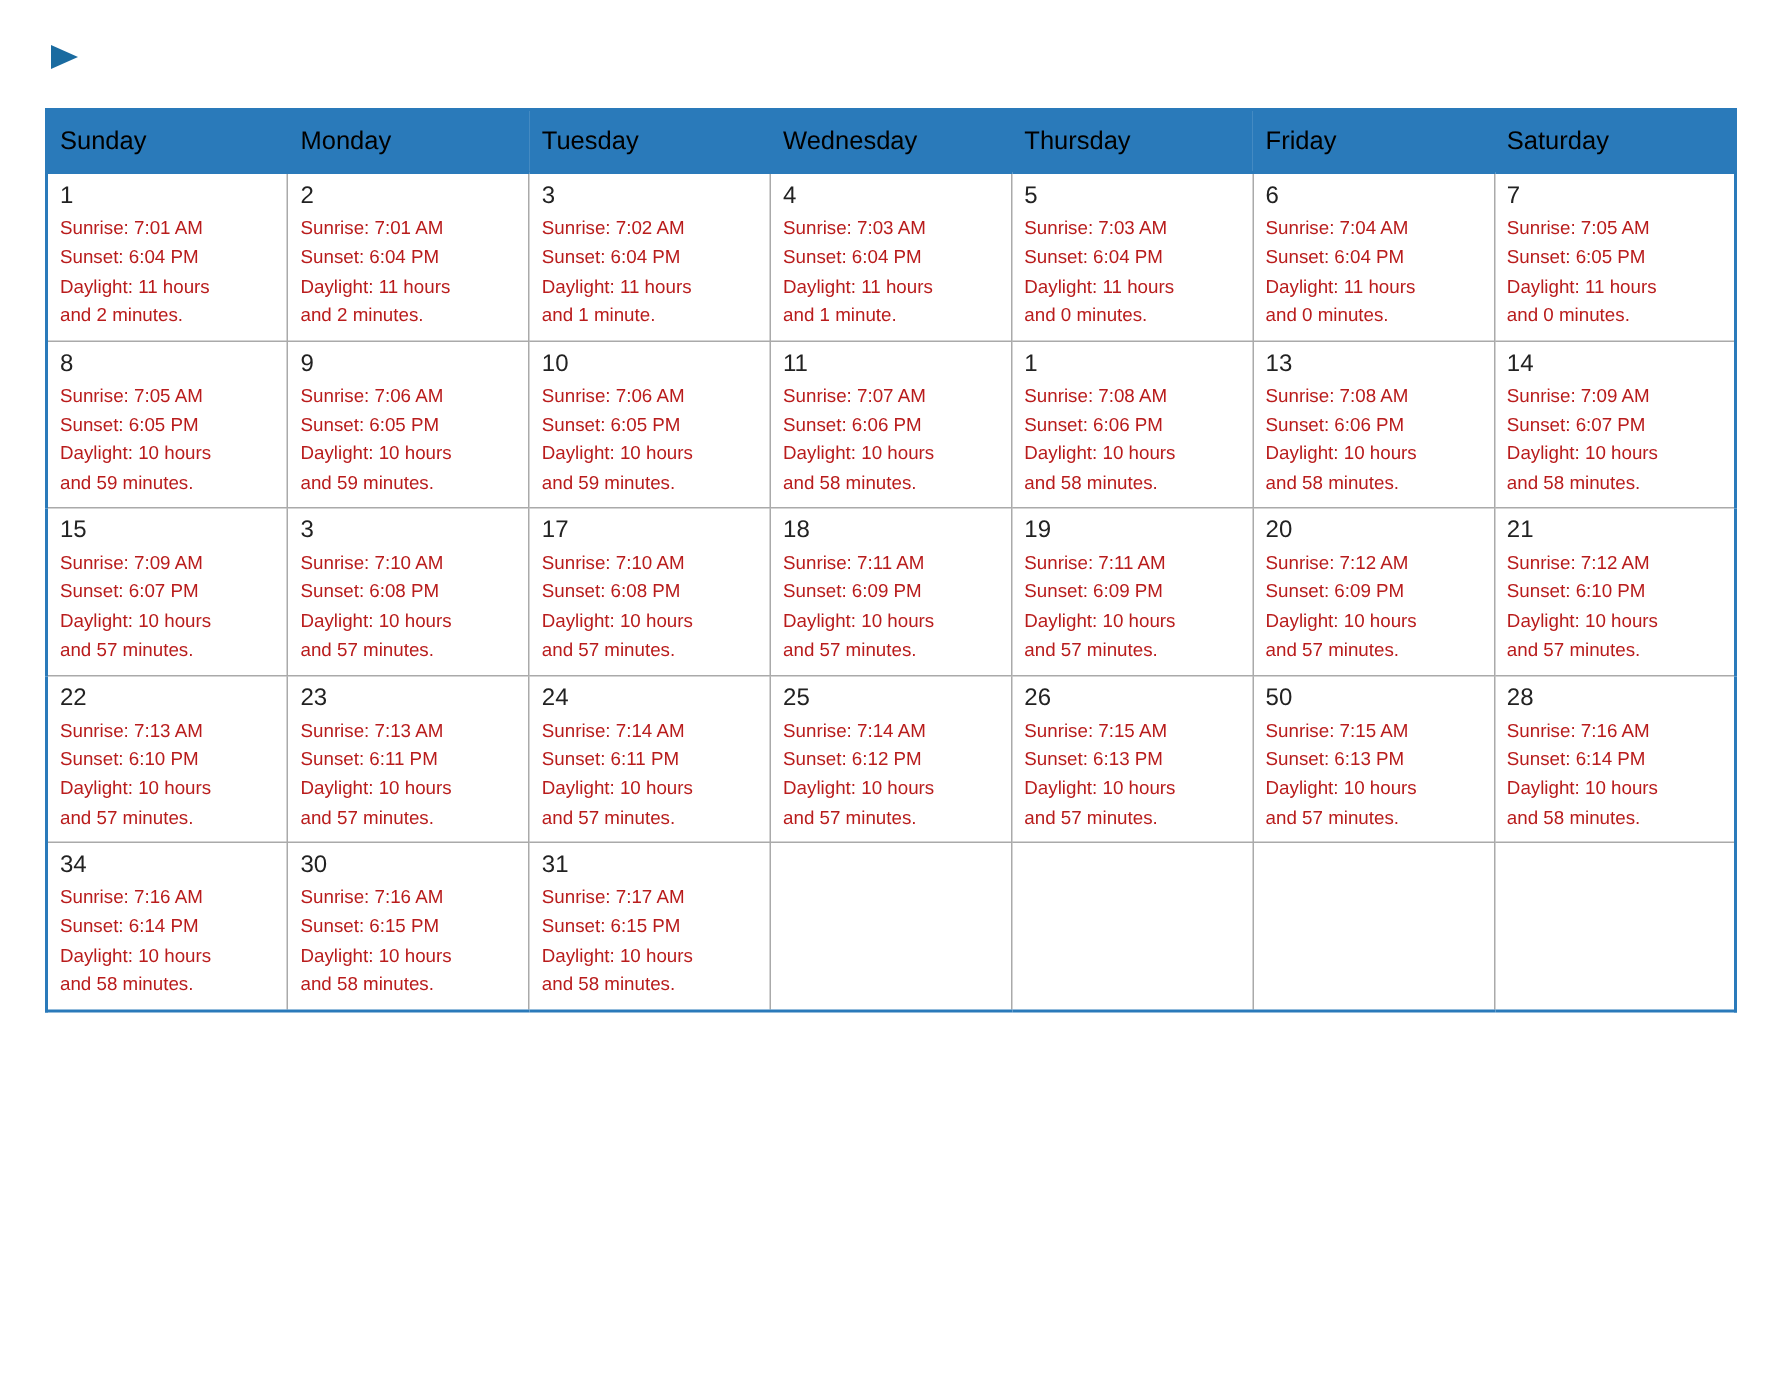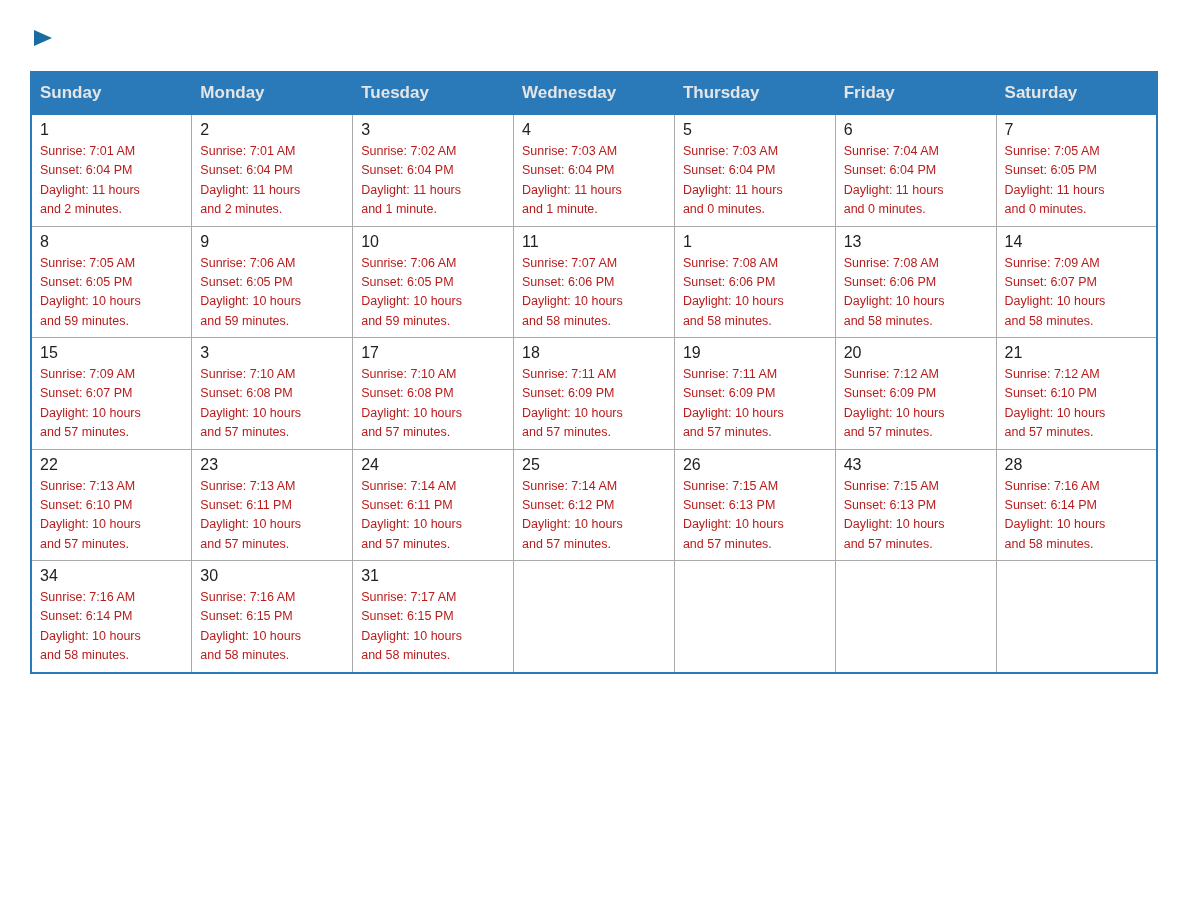--- a/index.html
+++ b/index.html
@@ -54,23 +54,23 @@
       color: #444;
       margin-top: 4px;
     }
     .calendar-table {
       width: 100%;
       border-collapse: collapse;
       table-layout: fixed;
     }
     .calendar-table th {
       background-color: #2a7aba;
-      color: #e5e5e5;
+      color: #000000;
       font-size: 17px;
-      font-weight: 700;
+      font-weight: 400;
       padding: 10px 8px;
       text-align: left;
       border: 1px solid #2a7aba;
     }
     .calendar-table td {
       vertical-align: top;
       border: 1px solid #aaa;
       padding: 6px 8px;
       height: 100px;
       font-size: 13px;
@@ -256,21 +256,21 @@
         </td>
         <td>
           <div class="day-number">25</div>
           <div class="day-info">Sunrise: 7:14 AM<br>Sunset: 6:12 PM<br>Daylight: 10 hours<br>and 57 minutes.</div>
         </td>
         <td>
           <div class="day-number">26</div>
           <div class="day-info">Sunrise: 7:15 AM<br>Sunset: 6:13 PM<br>Daylight: 10 hours<br>and 57 minutes.</div>
         </td>
         <td>
-          <div class="day-number">43</div>
+          <div class="day-number">50</div>
           <div class="day-info">Sunrise: 7:15 AM<br>Sunset: 6:13 PM<br>Daylight: 10 hours<br>and 57 minutes.</div>
         </td>
         <td>
           <div class="day-number">28</div>
           <div class="day-info">Sunrise: 7:16 AM<br>Sunset: 6:14 PM<br>Daylight: 10 hours<br>and 58 minutes.</div>
         </td>
       </tr>
       <tr>
         <td>
           <div class="day-number">34</div>

